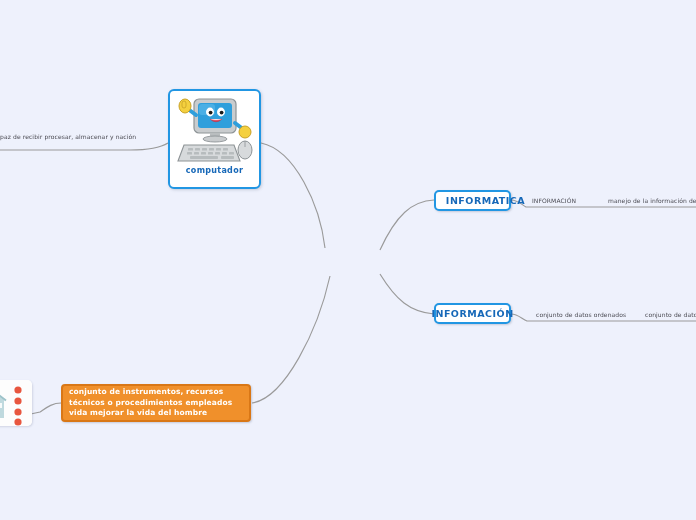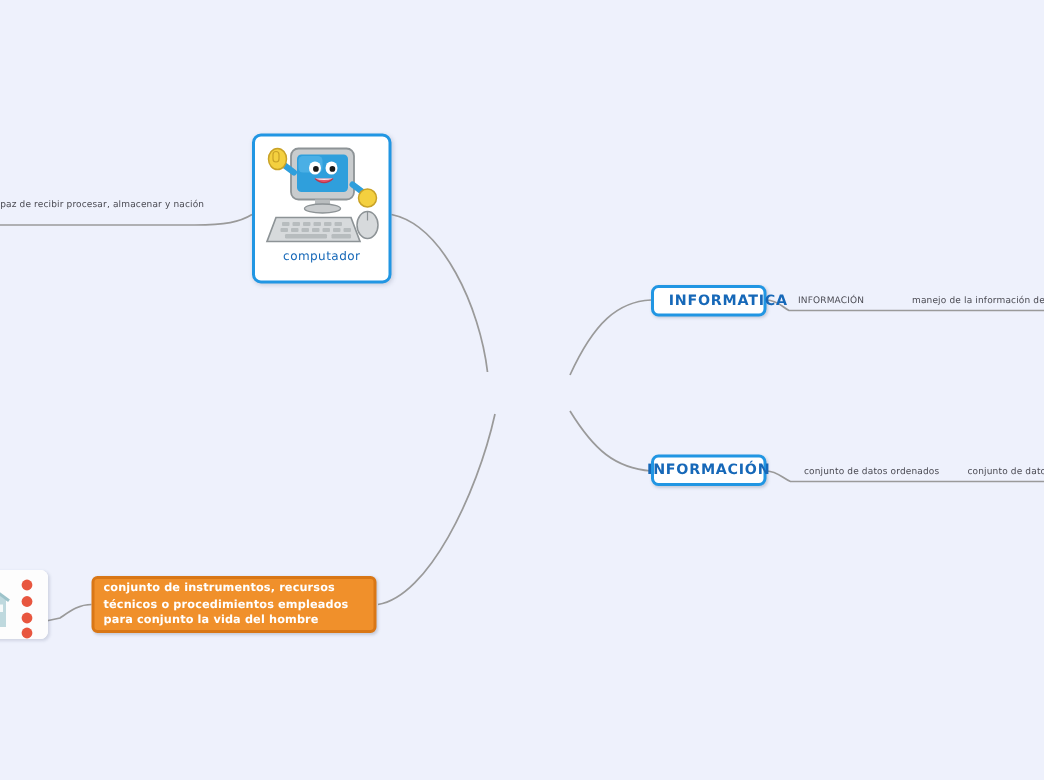--- a/index.html
+++ b/index.html
@@ -125,21 +125,21 @@
     padding-top: 2px;
   }
   .computador-art {
     width: 86px;
     height: 74px;
     display: block;
   }
   .computador-label {
     color: #1668b8;
     font-size: 8px;
-    font-weight: normal;
+    font-weight: bold;
     letter-spacing: 0.3px;
     margin-top: -1px;
   }
 
   
   .text-leaf {
     position: absolute;
     color: #4a4a52;
     font-size: 6px;
     line-height: 1.5;
@@ -264,21 +264,21 @@
   <div class="text-leaf leaf-manejo-right">manejo de la información de un</div>
 
   <div class="node branch-node node-informacion">
     <span class="branch-label">INFORMACIÓN</span>
   </div>
 
   <div class="text-leaf leaf-conjunto-ord">conjunto de datos ordenados</div>
   <div class="text-leaf leaf-conjunto-dat">conjunto de dato</div>
 
   <div class="node node-orange">
-    <span class="orange-label">conjunto de instrumentos, recursos técnicos o procedimientos empleados para conjunto la vida del hombre</span>
+    <span class="orange-label">conjunto de instrumentos, recursos técnicos o procedimientos empleados vida mejorar la vida del hombre</span>
   </div>
 
   <div class="node node-picture">
     <svg class="picture-art" viewBox="0 0 58 46" xmlns="http://www.w3.org/2000/svg">
       <rect x="0" y="0" width="58" height="46" fill="#fdfdfd"></rect>
 
       <path d="M 6 20 L 18 11 L 30 20 L 30 38 L 6 38 Z" fill="#bfd9de"></path>
       <path d="M 4 20.5 L 18 10 L 32 20.5" fill="none" stroke="#9dc3ca" stroke-width="2"></path>
       <rect x="14" y="27" width="8" height="11" fill="#e2726b"></rect>
       <rect x="9" y="23" width="5" height="5" fill="#ffffff" opacity="0.85"></rect>

